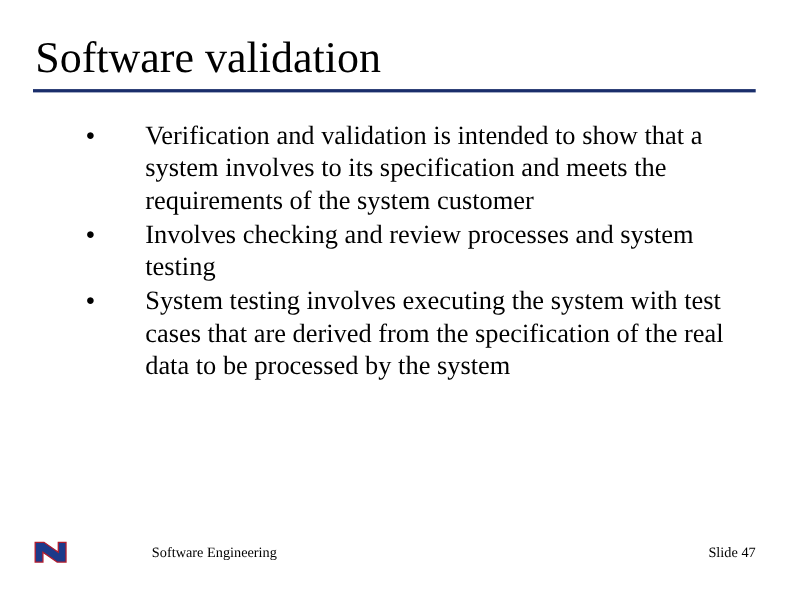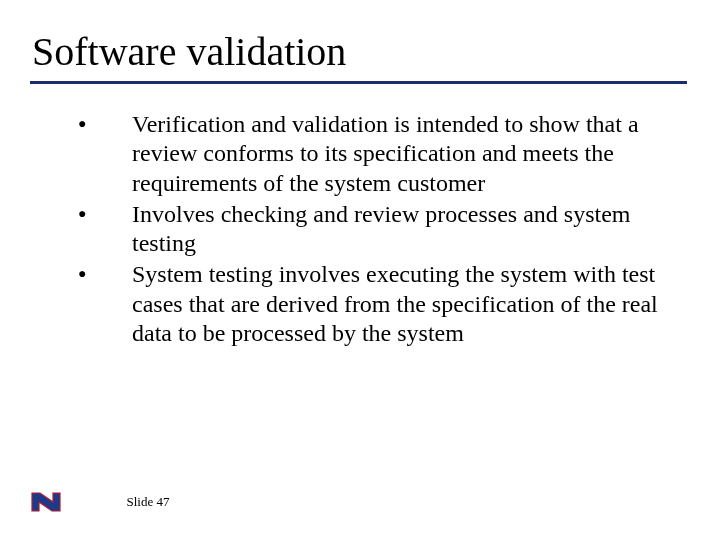--- a/index.html
+++ b/index.html
@@ -79,50 +79,51 @@
     .footer-center {
       font-size: 13px;
       color: #000;
       flex: 1;
       padding-left: 60px;
     }
     .footer-right {
       font-size: 13px;
       color: #000;
       width: 140px;
-      text-align: center;
+      text-align: right;
     }
   </style>
 </head>
 <body>
 
 <div class="slide">
   <h1 class="title">Software validation</h1>
   <hr class="title-rule">
 
   <div class="content">
     <div class="bullet-item">
       <span class="bullet">●</span>
-      <span class="bullet-text">Verification and validation is intended to show that a review conforms to its specification and meets the requirements of the system customer</span>
+      <span class="bullet-text">Verification and validation is intended to show that a system involves to its specification and meets the requirements of the system customer</span>
     </div>
     <div class="bullet-item">
       <span class="bullet">●</span>
       <span class="bullet-text">Involves checking and review processes and system testing</span>
     </div>
     <div class="bullet-item">
       <span class="bullet">●</span>
       <span class="bullet-text">System testing involves executing the system with test cases that are derived from the specification of the real data to be processed by the system</span>
     </div>
   </div>
 
   <div class="footer">
     <div class="footer-logo">
       <svg width="34" height="24" viewBox="0 0 34 24">
         <path d="M2 3 L2 21 L9 21 L9 12 L22 21 L30 21 L30 3 L23 3 L23 12 L10 3 Z" fill="#1d3a8a" stroke="#b01c2e" stroke-width="1.2"></path>
       </svg>
     </div>
+    <div class="footer-center">Software Engineering</div>
     <div class="footer-right">
       <span>Slide</span>
       <span> </span>
       <span>47</span>
     </div>
   </div>
 </div>
 
 </body></html>

